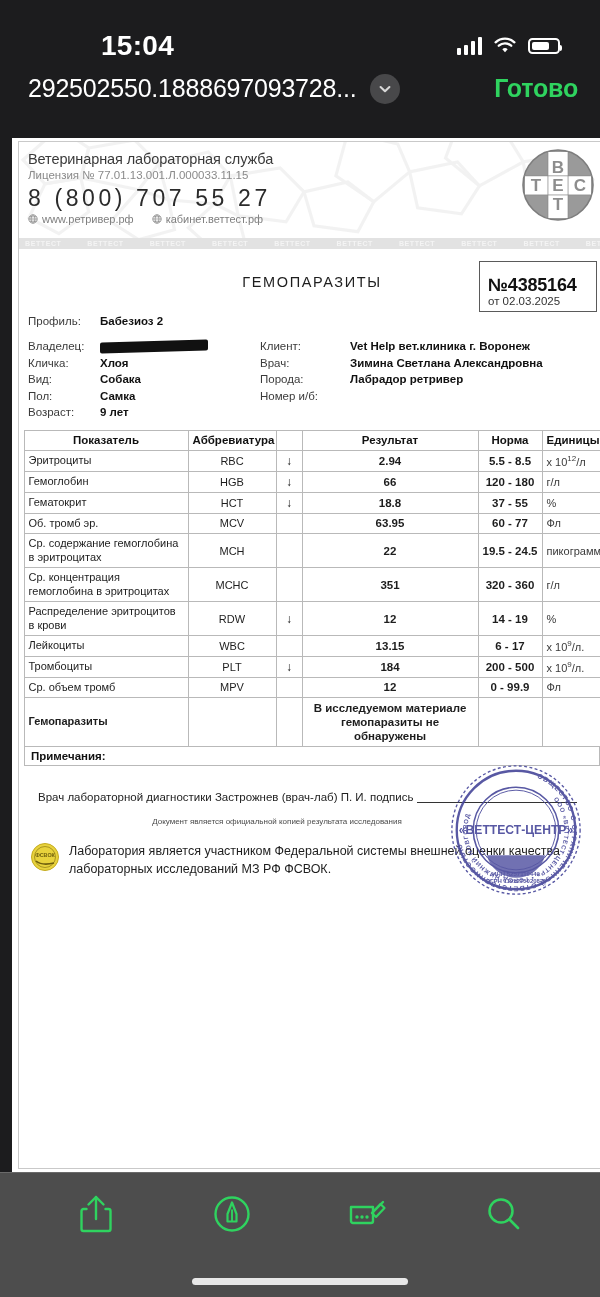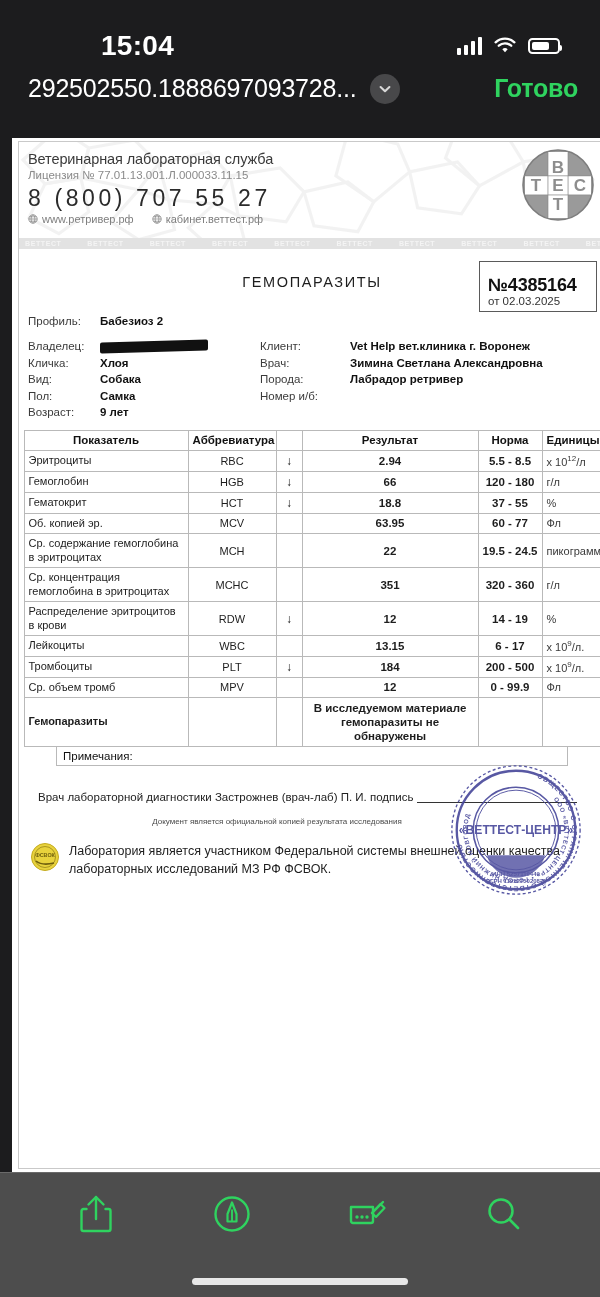--- a/index.html
+++ b/index.html
@@ -144,22 +144,22 @@
   td.c-arrow { text-align: center; font-size: 12px; color: #111; }
   td.c-res { text-align: center; font-weight: 700; font-size: 11.5px; }
   td.c-norm { text-align: center; font-weight: 700; font-size: 11.5px; }
   td.c-unit { text-align: left; padding-left: 6px; color: #3a3a3a; }
   td.c-unit sup { font-size: 8px; }
   tr.hemo td { font-weight: 700; }
   tr.hemo td.c-res { line-height: 14px; }
 
   
   .notes-hd {
-    width: 512px; margin: 0 auto; border: 1px solid #b9b9b9; border-top: none;
-    font-size: 11.5px; font-weight: 400; color: #111; padding: 3px 0 3px 6px;
+    width: 576px; margin: 0 auto; border: 1px solid #b9b9b9; border-top: none;
+    font-size: 11.5px; font-weight: 700; color: #111; padding: 3px 0 3px 6px;
   }
   .notes-body { position: relative; width: 576px; margin: 0 auto; height: 150px; }
   .sign-line {
     font-size: 11.5px; color: #222; padding: 25px 0 0 14px;
     display: flex; align-items: flex-end; gap: 4px;
   }
   .sign-rule { display: inline-block; width: 160px; border-bottom: 1px solid #333; height: 11px; }
   .disclaimer {
     font-size: 8px; color: #4a4a4a; text-align: center;
     padding: 14px 70px 0 0;
@@ -399,21 +399,21 @@
             </tr>
             <tr>
               <td class="c-name">Гематокрит</td>
               <td class="c-abbr">HCT</td>
               <td class="c-arrow">↓</td>
               <td class="c-res">18.8</td>
               <td class="c-norm">37 - 55</td>
               <td class="c-unit">%</td>
             </tr>
             <tr>
-              <td class="c-name">Об. копией эр.</td>
+              <td class="c-name">Об. тромб эр.</td>
               <td class="c-abbr">MCV</td>
               <td class="c-arrow"></td>
               <td class="c-res">63.95</td>
               <td class="c-norm">60 - 77</td>
               <td class="c-unit">Фл</td>
             </tr>
             <tr>
               <td class="c-name">Ср. содержание гемоглобина в эритроцитах</td>
               <td class="c-abbr">MCH</td>
               <td class="c-arrow"></td>

